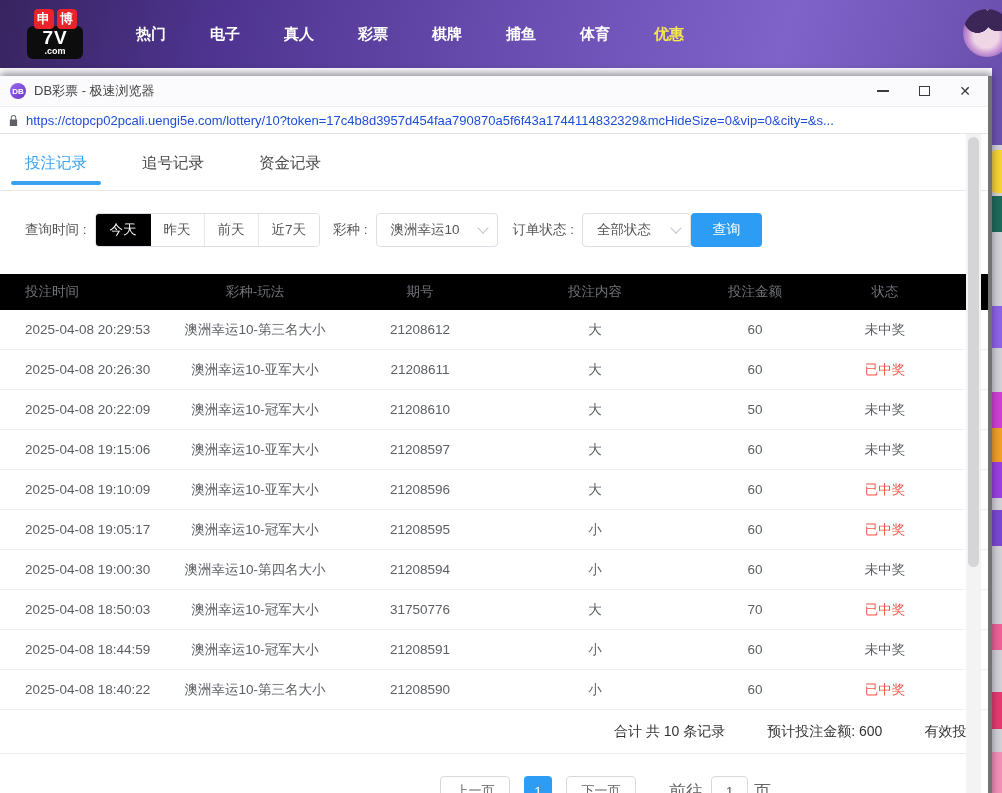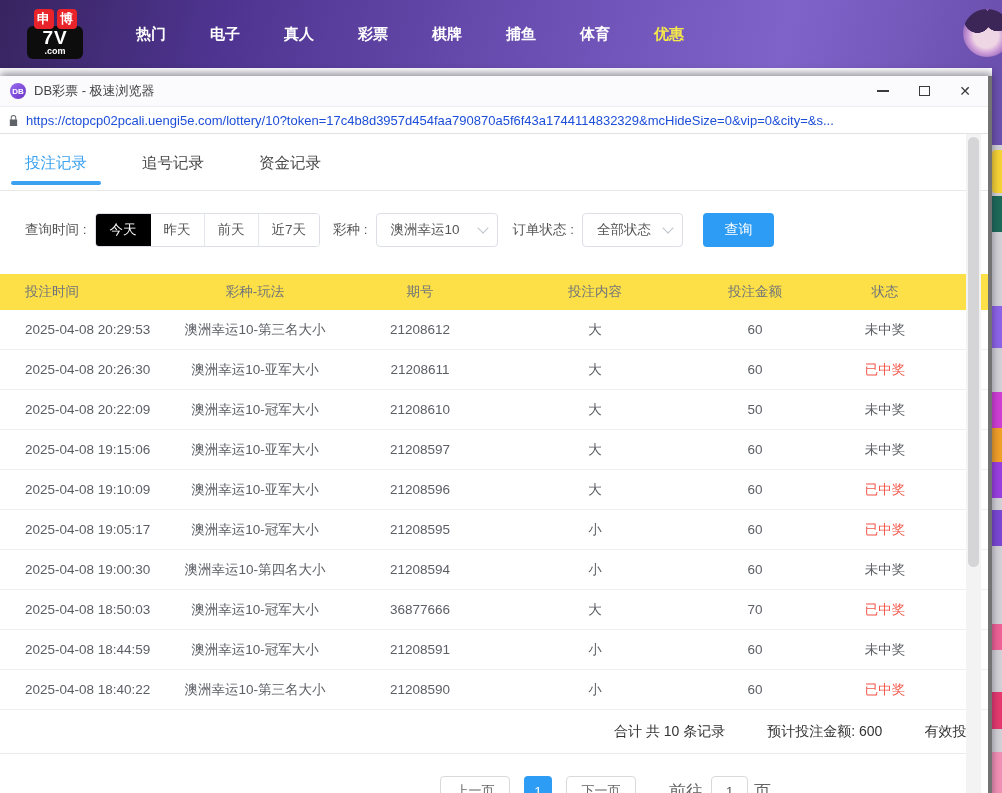--- a/index.html
+++ b/index.html
@@ -59,27 +59,27 @@
 
   .filters { margin-top:22px; padding-left:25px; display:flex; align-items:center; height:34px; }
   .f-label { font-size:13.5px; color:#555; margin-right:8px; white-space:nowrap; }
   .seg { display:flex; align-items:stretch; border:1px solid #dcdfe6; border-radius:4px; height:34px; overflow:hidden; }
   .seg-item { font-size:13.5px; color:#555; display:flex; align-items:center; padding:0 13px; cursor:pointer; background:#fff; }
   .seg-item.divided { border-left:1px solid #e4e7ec; }
   .seg-item.active { background:#000000; color:#fff; border-radius:4px; margin:-1px; padding:0 15px; }
   .select { display:flex; align-items:center; justify-content:space-between; border:1px solid #dcdfe6; border-radius:4px;
     height:34px; padding:0 10px 0 14px; font-size:13.5px; color:#555; cursor:pointer; background:#fff; }
   .sel-lottery { width:122px; margin-right:15px; }
-  .sel-status { width:101px; margin-right:20px; }
+  .sel-status { width:109px; }
   .chev { width:8px; height:8px; border-right:1.5px solid #bfc4cc; border-bottom:1.5px solid #bfc4cc;
     transform:rotate(45deg); margin-top:-4px; }
   .btn-search { width:71px; height:34px; background:#2d9cf4; border:none; border-radius:4px; color:#fff;
     font-size:14px; cursor:pointer; font-family:"Liberation Sans", sans-serif; }
 
-  .thead { margin-top:27px; height:36px; background:#fde047; display:flex; align-items:center;
+  .thead { margin-top:27px; height:36px; background:#000000; display:flex; align-items:center;
     font-size:13.5px; color:#707379; }
   .trow { height:40px; display:flex; align-items:center; font-size:13.5px; color:#5b5e64;
     border-bottom:1px solid #efefef; }
   .c-time { width:165px; padding-left:25px; text-align:left; }
   .c-game { width:180px; text-align:center; }
   .c-issue { width:150px; text-align:center; }
   .c-content { width:200px; text-align:center; }
   .c-amount { width:120px; text-align:center; }
   .c-status { width:140px; text-align:center; }
   .c-status.win { color:#f1574a; }
@@ -258,21 +258,21 @@
         <span class="c-time">2025-04-08 19:00:30</span>
         <span class="c-game">澳洲幸运10-第四名大小</span>
         <span class="c-issue">21208594</span>
         <span class="c-content">小</span>
         <span class="c-amount">60</span>
         <span class="c-status">未中奖</span>
       </div>
       <div class="trow">
         <span class="c-time">2025-04-08 18:50:03</span>
         <span class="c-game">澳洲幸运10-冠军大小</span>
-        <span class="c-issue">36877666</span>
+        <span class="c-issue">31750776</span>
         <span class="c-content">大</span>
         <span class="c-amount">70</span>
         <span class="c-status win">已中奖</span>
       </div>
       <div class="trow">
         <span class="c-time">2025-04-08 18:44:59</span>
         <span class="c-game">澳洲幸运10-冠军大小</span>
         <span class="c-issue">21208591</span>
         <span class="c-content">小</span>
         <span class="c-amount">60</span>

